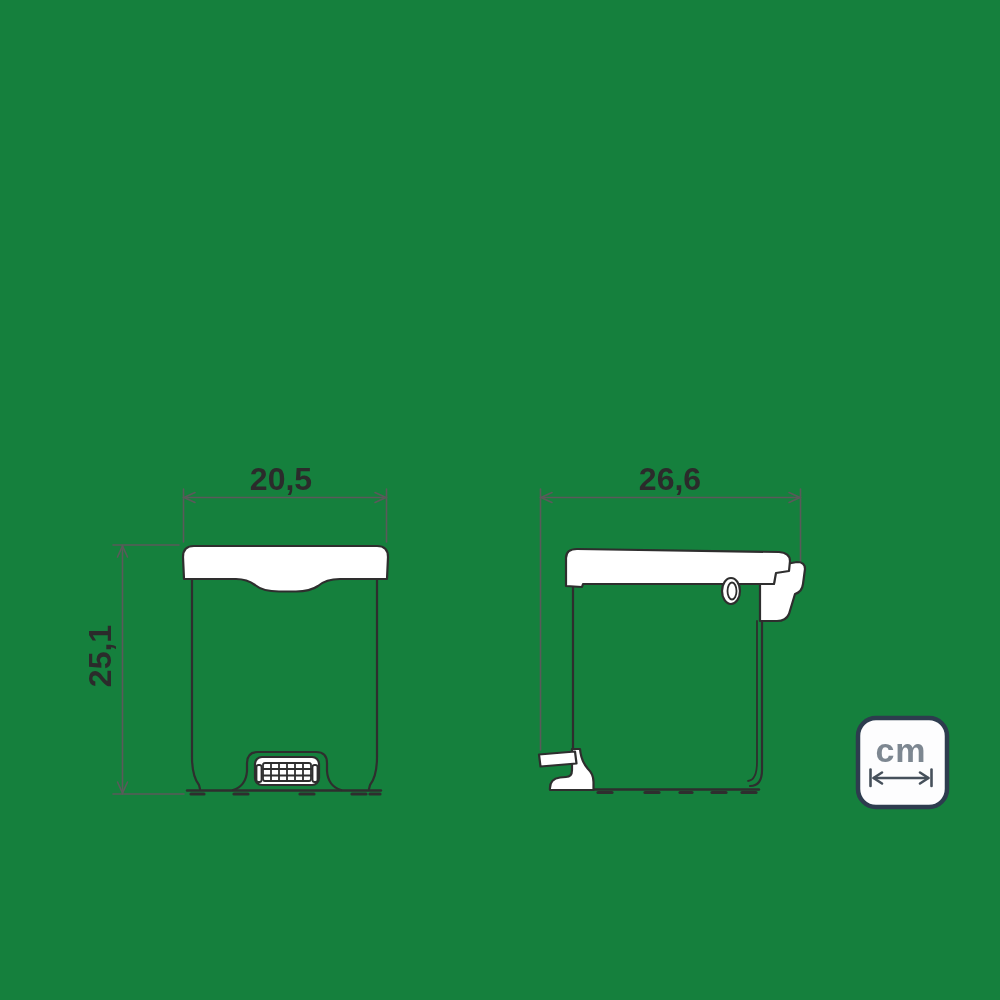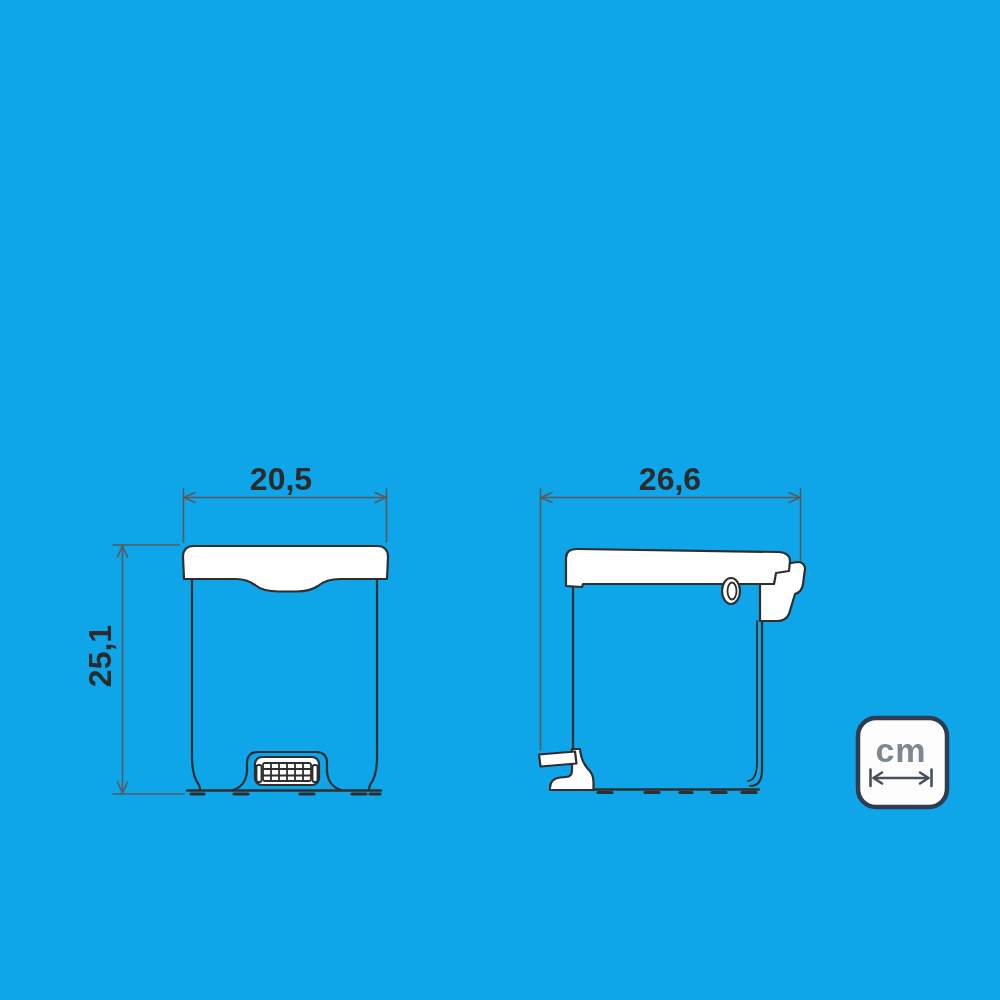--- a/index.html
+++ b/index.html
@@ -1,16 +1,16 @@
 <!DOCTYPE html>
 <html><head>
 <meta charset="utf-8">
 <style>
   html,body{margin:0;padding:0;background:#ffffff;}
-  .canvas{position:relative;width:1000px;height:1000px;background:#0ea5e9;overflow:hidden;
+  .canvas{position:relative;width:1000px;height:1000px;background:#15803d;overflow:hidden;
           font-family:"Liberation Sans", sans-serif;}
   svg{position:absolute;left:0;top:0;}
   .dim-text{font-family:"Liberation Sans", sans-serif;font-size:32px;font-weight:700;}
   .badge-text{font-family:"Liberation Sans", sans-serif;font-size:34px;font-weight:700;letter-spacing:1px;}
 </style>
 </head>
 <body>
 
 <div class="canvas">
 <svg width="1000" height="1000" viewBox="0 0 1000 1000">

